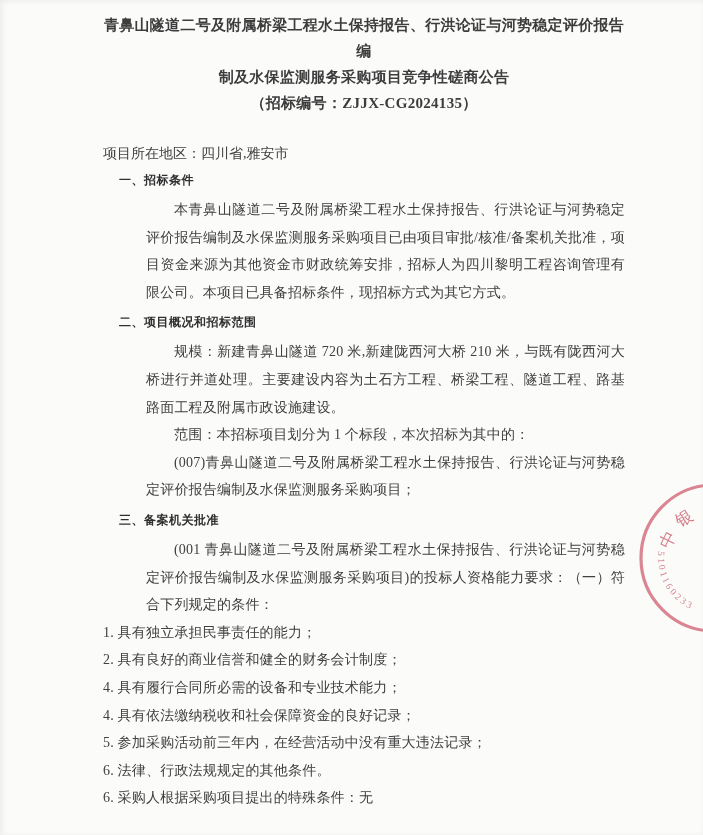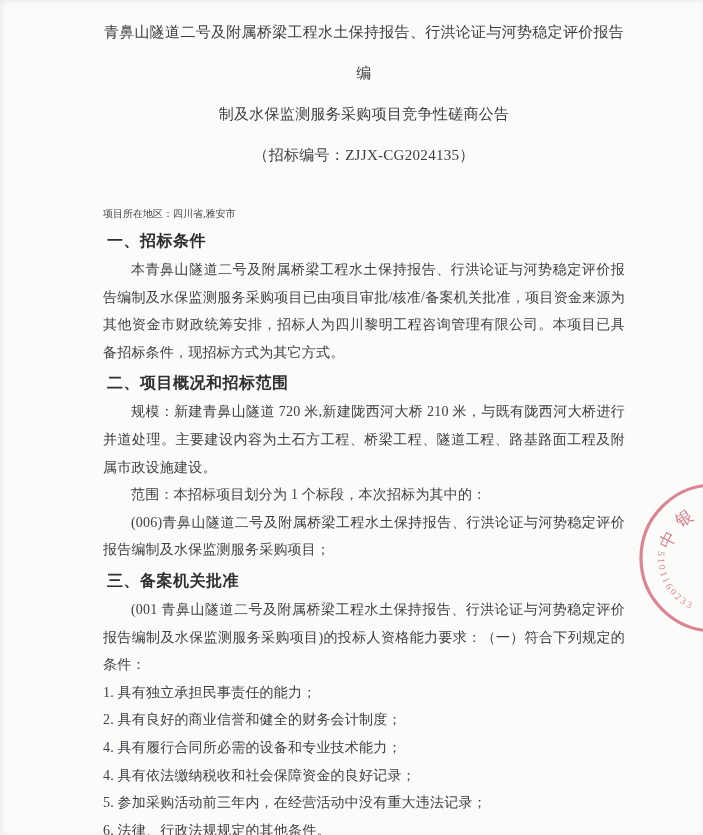--- a/index.html
+++ b/index.html
@@ -8,51 +8,52 @@
     width:703px;height:835px;
     background:#fbfbfa;
     overflow:hidden;
     font-family:"Liberation Serif","DejaVu Serif",serif;
     color:#404040;
     box-shadow:inset 3px 0 6px rgba(0,0,0,0.045), inset 0 2px 4px rgba(0,0,0,0.03);
   }
   .content{padding:12px 78px 0 103px;}
   .title-block{margin:0;}
   .title-line{
-    font-weight:normal;
+    font-weight:bold;
     font-size:15px;
-    line-height:41px;
+    line-height:26px;
     text-align:center;
     color:#3d3d3d;
     letter-spacing:0.3px;
   }
   .location-line{
     margin-top:27px;
-    font-size:10px;
+    font-size:14px;
     line-height:21px;
     color:#414141;
   }
   section{margin:0;}
   h2{
-    font-size:16px;
+    font-size:12px;
     line-height:22px;
-    margin:6px 0 4px 4px;
+    margin:6px 0 4px 16px;
     color:#2f2f2f;
     font-weight:bold;
     letter-spacing:0.5px;
+    font-family:Liberation Mono, monospace;
   }
   p{
     margin:0;
     font-size:14px;
     line-height:27.6px;
     text-align:justify;
     color:#404040;
     letter-spacing:0.2px;
   }
-  p.indent{text-indent:2em;}
+  p.indent{text-indent:2em;margin-left:43px;}
   .stamp{
     position:absolute;
     left:629px;
     top:473px;
     pointer-events:none;
   }
 </style>
 </head>
 <body>
 
@@ -69,21 +70,21 @@
 
     <div>
         <section>
           <h2>一、招标条件</h2>
           <p class="indent"><span>本青鼻山隧道二号及附属桥梁工程水土保持报告、行洪论证与河势稳定评价报告编制及水保监测服务采购项目已由项目审批/核准/备案机关批准，项目资金来源为其他资金市财政统筹安排，招标人为四川黎明工程咨询管理有限公司。本项目已具备招标条件，现招标方式为其它方式。</span></p>
         </section>
         <section>
           <h2>二、项目概况和招标范围</h2>
           <p class="indent"><span>规模：新建青鼻山隧道 720 米,新建陇西河大桥 210 米，与既有陇西河大桥进行并道处理。主要建设内容为土石方工程、桥梁工程、隧道工程、路基路面工程及附属市政设施建设。</span></p>
           <p class="indent"><span>范围：本招标项目划分为 1 个标段，本次招标为其中的：</span></p>
-          <p class="indent"><span>(006)青鼻山隧道二号及附属桥梁工程水土保持报告、行洪论证与河势稳定评价报告编制及水保监测服务采购项目；</span></p>
+          <p class="indent"><span>(007)青鼻山隧道二号及附属桥梁工程水土保持报告、行洪论证与河势稳定评价报告编制及水保监测服务采购项目；</span></p>
         </section>
         <section>
           <h2>三、备案机关批准</h2>
           <p class="indent"><span>(001 青鼻山隧道二号及附属桥梁工程水土保持报告、行洪论证与河势稳定评价报告编制及水保监测服务采购项目)的投标人资格能力要求：（一）符合下列规定的条件：</span></p>
           <p><span>1. 具有独立承担民事责任的能力；</span></p>
           <p><span>2. 具有良好的商业信誉和健全的财务会计制度；</span></p>
           <p><span>4. 具有履行合同所必需的设备和专业技术能力；</span></p>
           <p><span>4. 具有依法缴纳税收和社会保障资金的良好记录；</span></p>
           <p><span>5. 参加采购活动前三年内，在经营活动中没有重大违法记录；</span></p>
           <p><span>6. 法律、行政法规规定的其他条件。</span></p>

